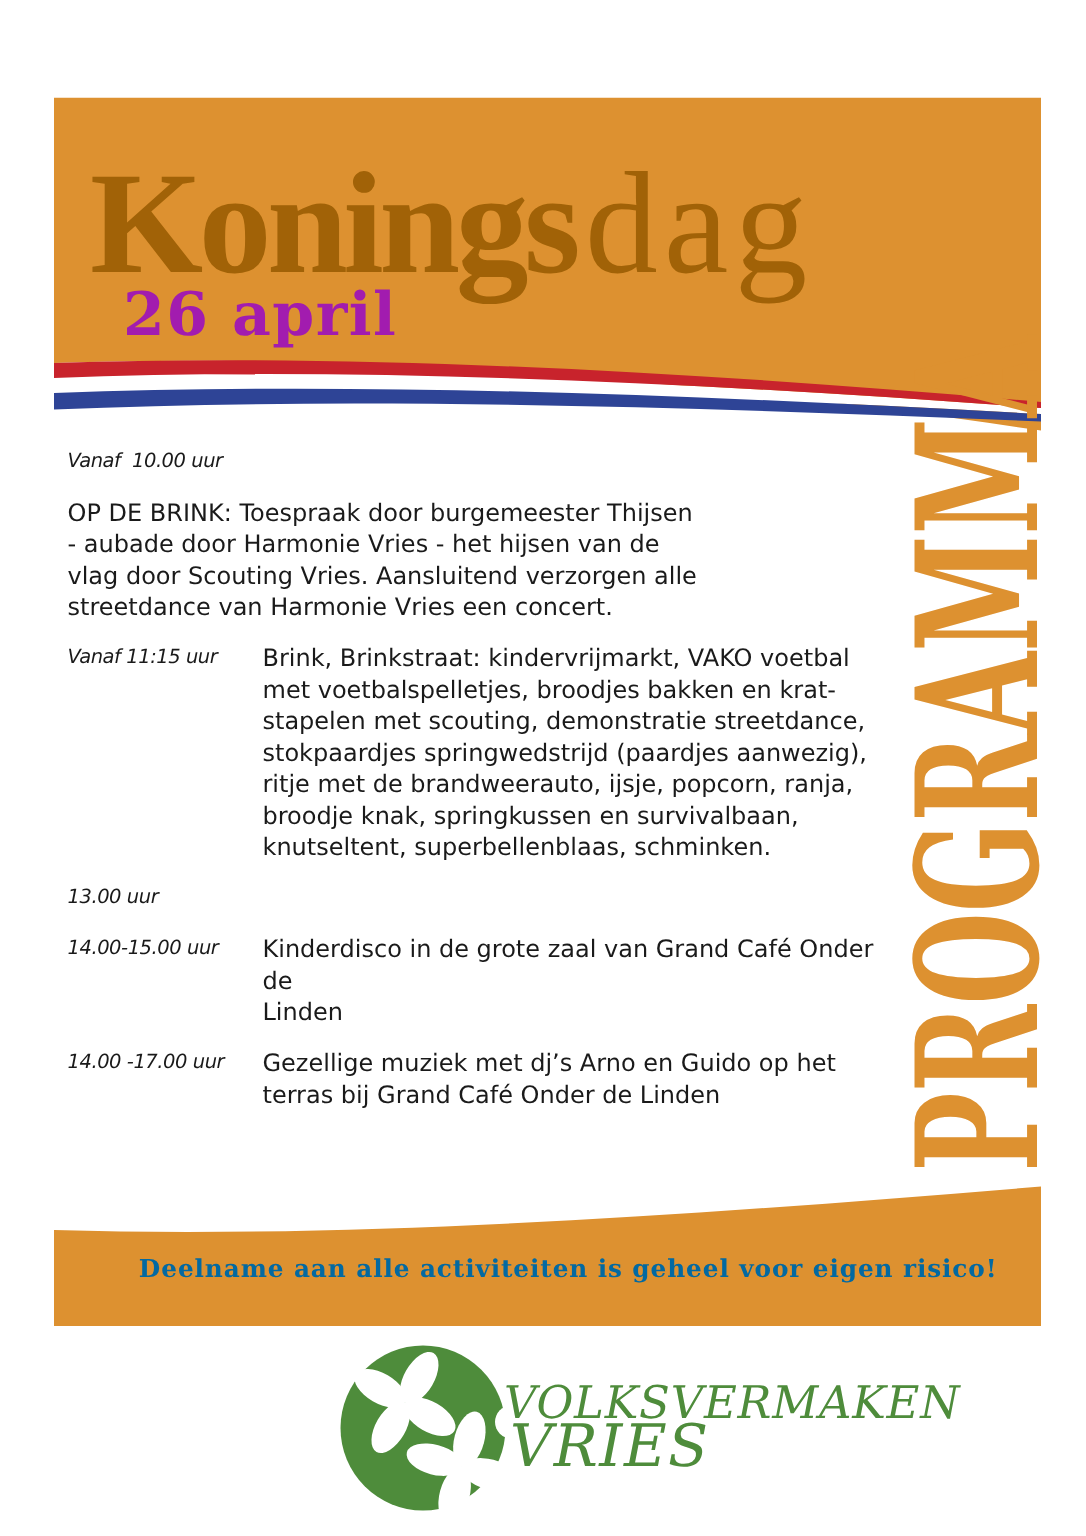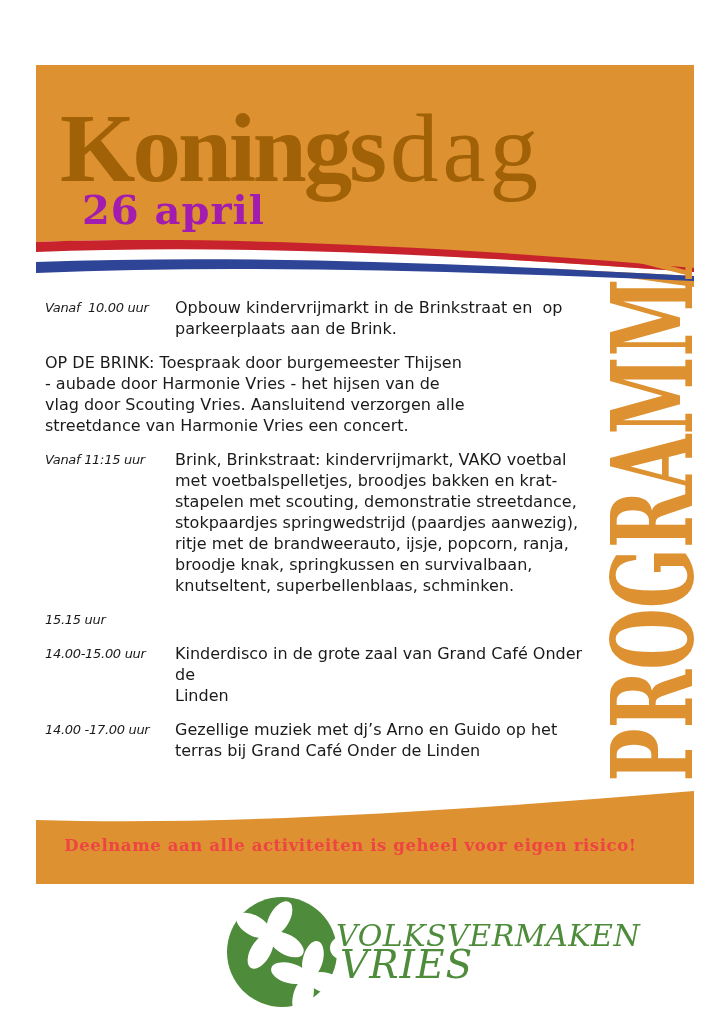--- a/index.html
+++ b/index.html
@@ -25,21 +25,21 @@
   .desc b{font-weight:bold;}
 
   
   .programma{left:273px;top:482px;width:760px;height:120px;text-align:center;line-height:120px;
              transform:rotate(-90deg) scaleX(0.63);transform-origin:center center;
              font-family:"DejaVu Serif","Liberation Serif",serif;font-weight:bold;font-size:112px;
              color:var(--orange,#DD9130);white-space:nowrap;}
 
   
   .footer-svg{left:36px;top:788px;}
-  .disclaimer{left:36px;top:836px;width:629px;text-align:center;color:#ef4444;
+  .disclaimer{left:36px;top:836px;width:629px;text-align:right;color:#0369a1;
               font-family:"DejaVu Serif","Liberation Serif",serif;font-weight:bold;
               font-size:16.5px;letter-spacing:0.6px;}
 
   
   .logo-svg{left:226px;top:896px;}
   .logo-line1{left:336px;top:921px;font-family:"DejaVu Serif","Liberation Serif",serif;
               font-style:italic;font-size:30px;line-height:30px;color:var(--green,#4E8C3B);letter-spacing:0.5px;}
   .logo-line2{left:340px;top:945px;font-family:"DejaVu Serif","Liberation Serif",serif;
               font-style:italic;font-size:39px;line-height:39px;color:var(--green,#4E8C3B);letter-spacing:1px;}
 </style>
@@ -55,22 +55,20 @@
     <path d="M0 197 C210 189 440 199 658 211 L658 216 C440 207 210 199 0 208 Z" fill="#2E4496"></path>
   </svg>
 
   <div class="abs title"><span class="bold">Konings</span><span class="light">dag</span></div>
   <div class="abs date">26 april</div>
 
   <div class="abs schedule">
 
     <div class="row">
       <div class="time">Vanaf  10.00 uur</div>
-      <div class="desc"><span>Opbouw kindervrijmarkt in de Brinkstraat en  op
-parkeerplaats aan de Brink.</span><b></b><span></span></div>
     </div>
 
     <div class="row">
       <div class="desc"><span>OP DE BRINK: Toespraak door burgemeester Thijsen
 - aubade door Harmonie Vries - het hijsen van de
 vlag door Scouting Vries. Aansluitend verzorgen alle
 streetdance van Harmonie Vries een concert.</span><b></b><span></span></div>
     </div>
 
     <div class="row">
@@ -78,21 +76,21 @@
       <div class="desc"><span>Brink, Brinkstraat: kindervrijmarkt, VAKO voetbal
 met voetbalspelletjes, broodjes bakken en krat-
 stapelen met scouting, demonstratie streetdance,
 stokpaardjes springwedstrijd (paardjes aanwezig),
 ritje met de brandweerauto, ijsje, popcorn, ranja,
 broodje knak, springkussen en survivalbaan,
 knutseltent, superbellenblaas, schminken.</span><b></b><span></span></div>
     </div>
 
     <div class="row">
-      <div class="time">15.15 uur</div>
+      <div class="time">13.00 uur</div>
     </div>
 
     <div class="row">
       <div class="time">14.00-15.00 uur</div>
       <div class="desc"><span>Kinderdisco in de grote zaal van Grand Café Onder de
 Linden</span><b></b><span></span></div>
     </div>
 
     <div class="row">
       <div class="time">14.00 -17.00 uur</div>

